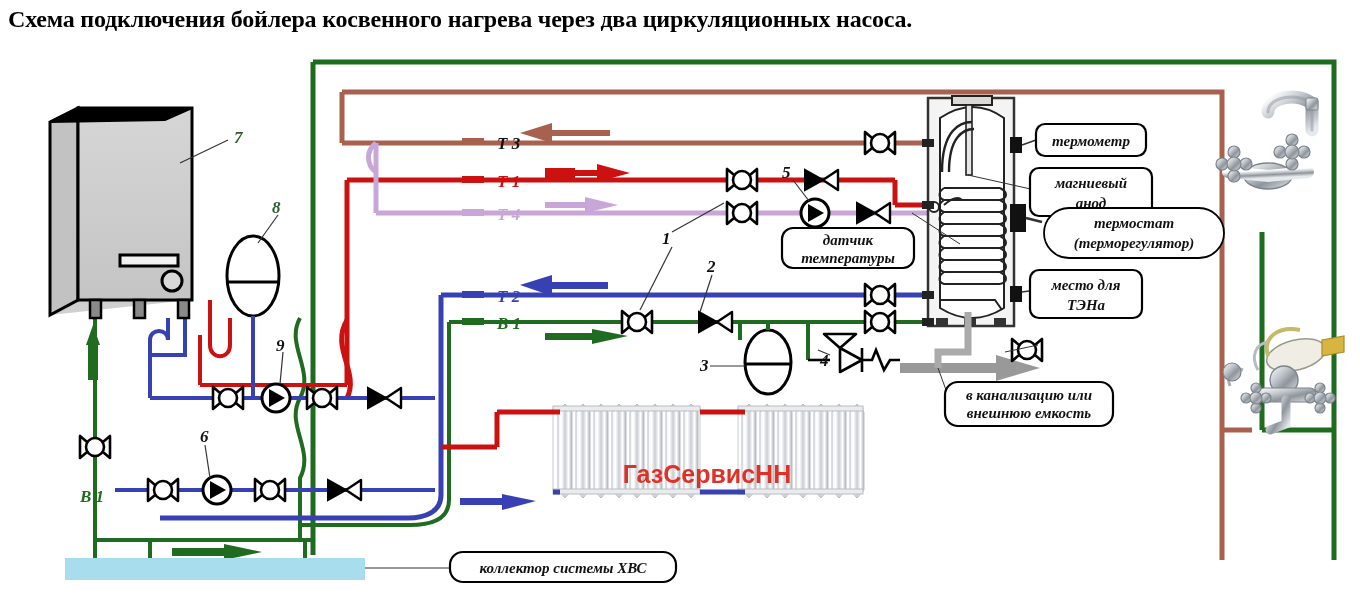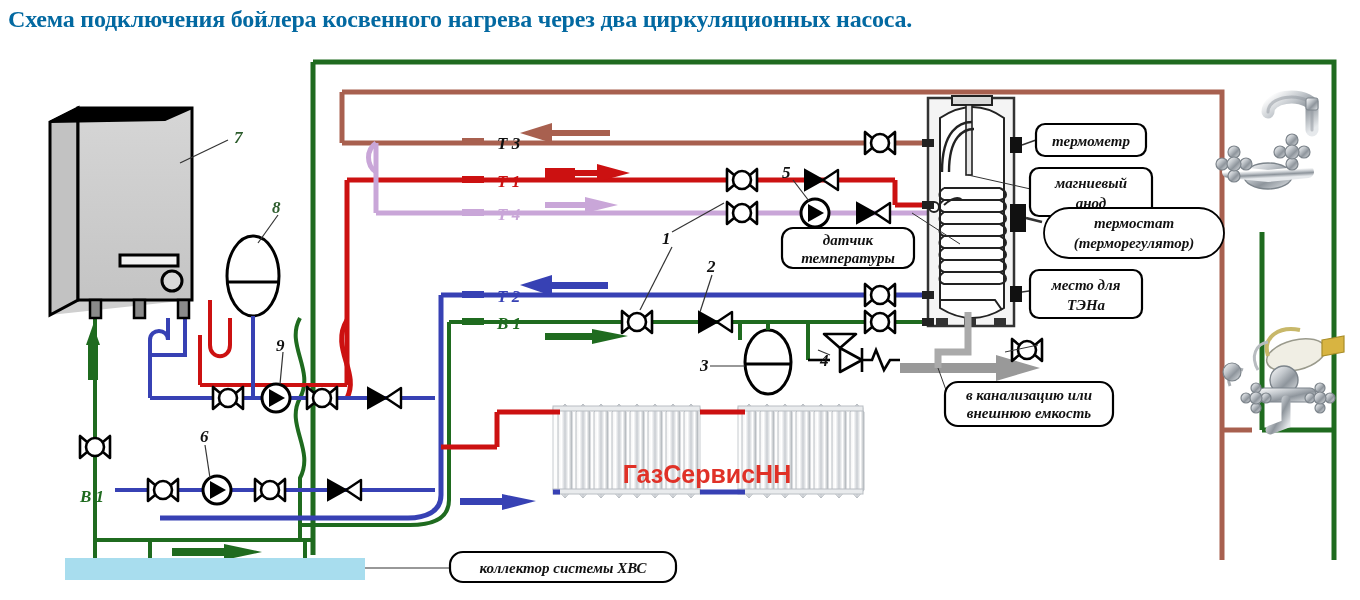--- a/index.html
+++ b/index.html
@@ -2,21 +2,21 @@
 <html><head>
 <meta charset="utf-8">
 <style>
   html,body{margin:0;padding:0;background:#ffffff;}
   body{font-family:"Liberation Serif", serif;}
   #stage{position:relative;width:1360px;height:600px;background:#fff;overflow:hidden;}
   #title{
     position:absolute;left:8px;top:6px;width:1348px;
     font-family:"Liberation Serif", serif;
     font-weight:bold;font-size:24px;letter-spacing:-0.2px;
-    color:#0369a1;white-space:nowrap;
+    color:#000000;white-space:nowrap;
   }
   svg#diagram{position:absolute;left:0;top:0;width:1360px;height:600px;}
   .lbl{font-family:"Liberation Serif", serif;font-weight:bold;font-style:italic;}
   .callout-txt{font-family:"Liberation Serif", serif;font-weight:bold;font-style:italic;font-size:15px;fill:#111;}
   .num{font-family:"Liberation Serif", serif;font-weight:bold;font-style:italic;font-size:17px;}
   .brand{font-family:"Liberation Sans", sans-serif;font-weight:bold;font-size:25px;fill:#e03127;}
 </style>
 </head>
 <body>
 

